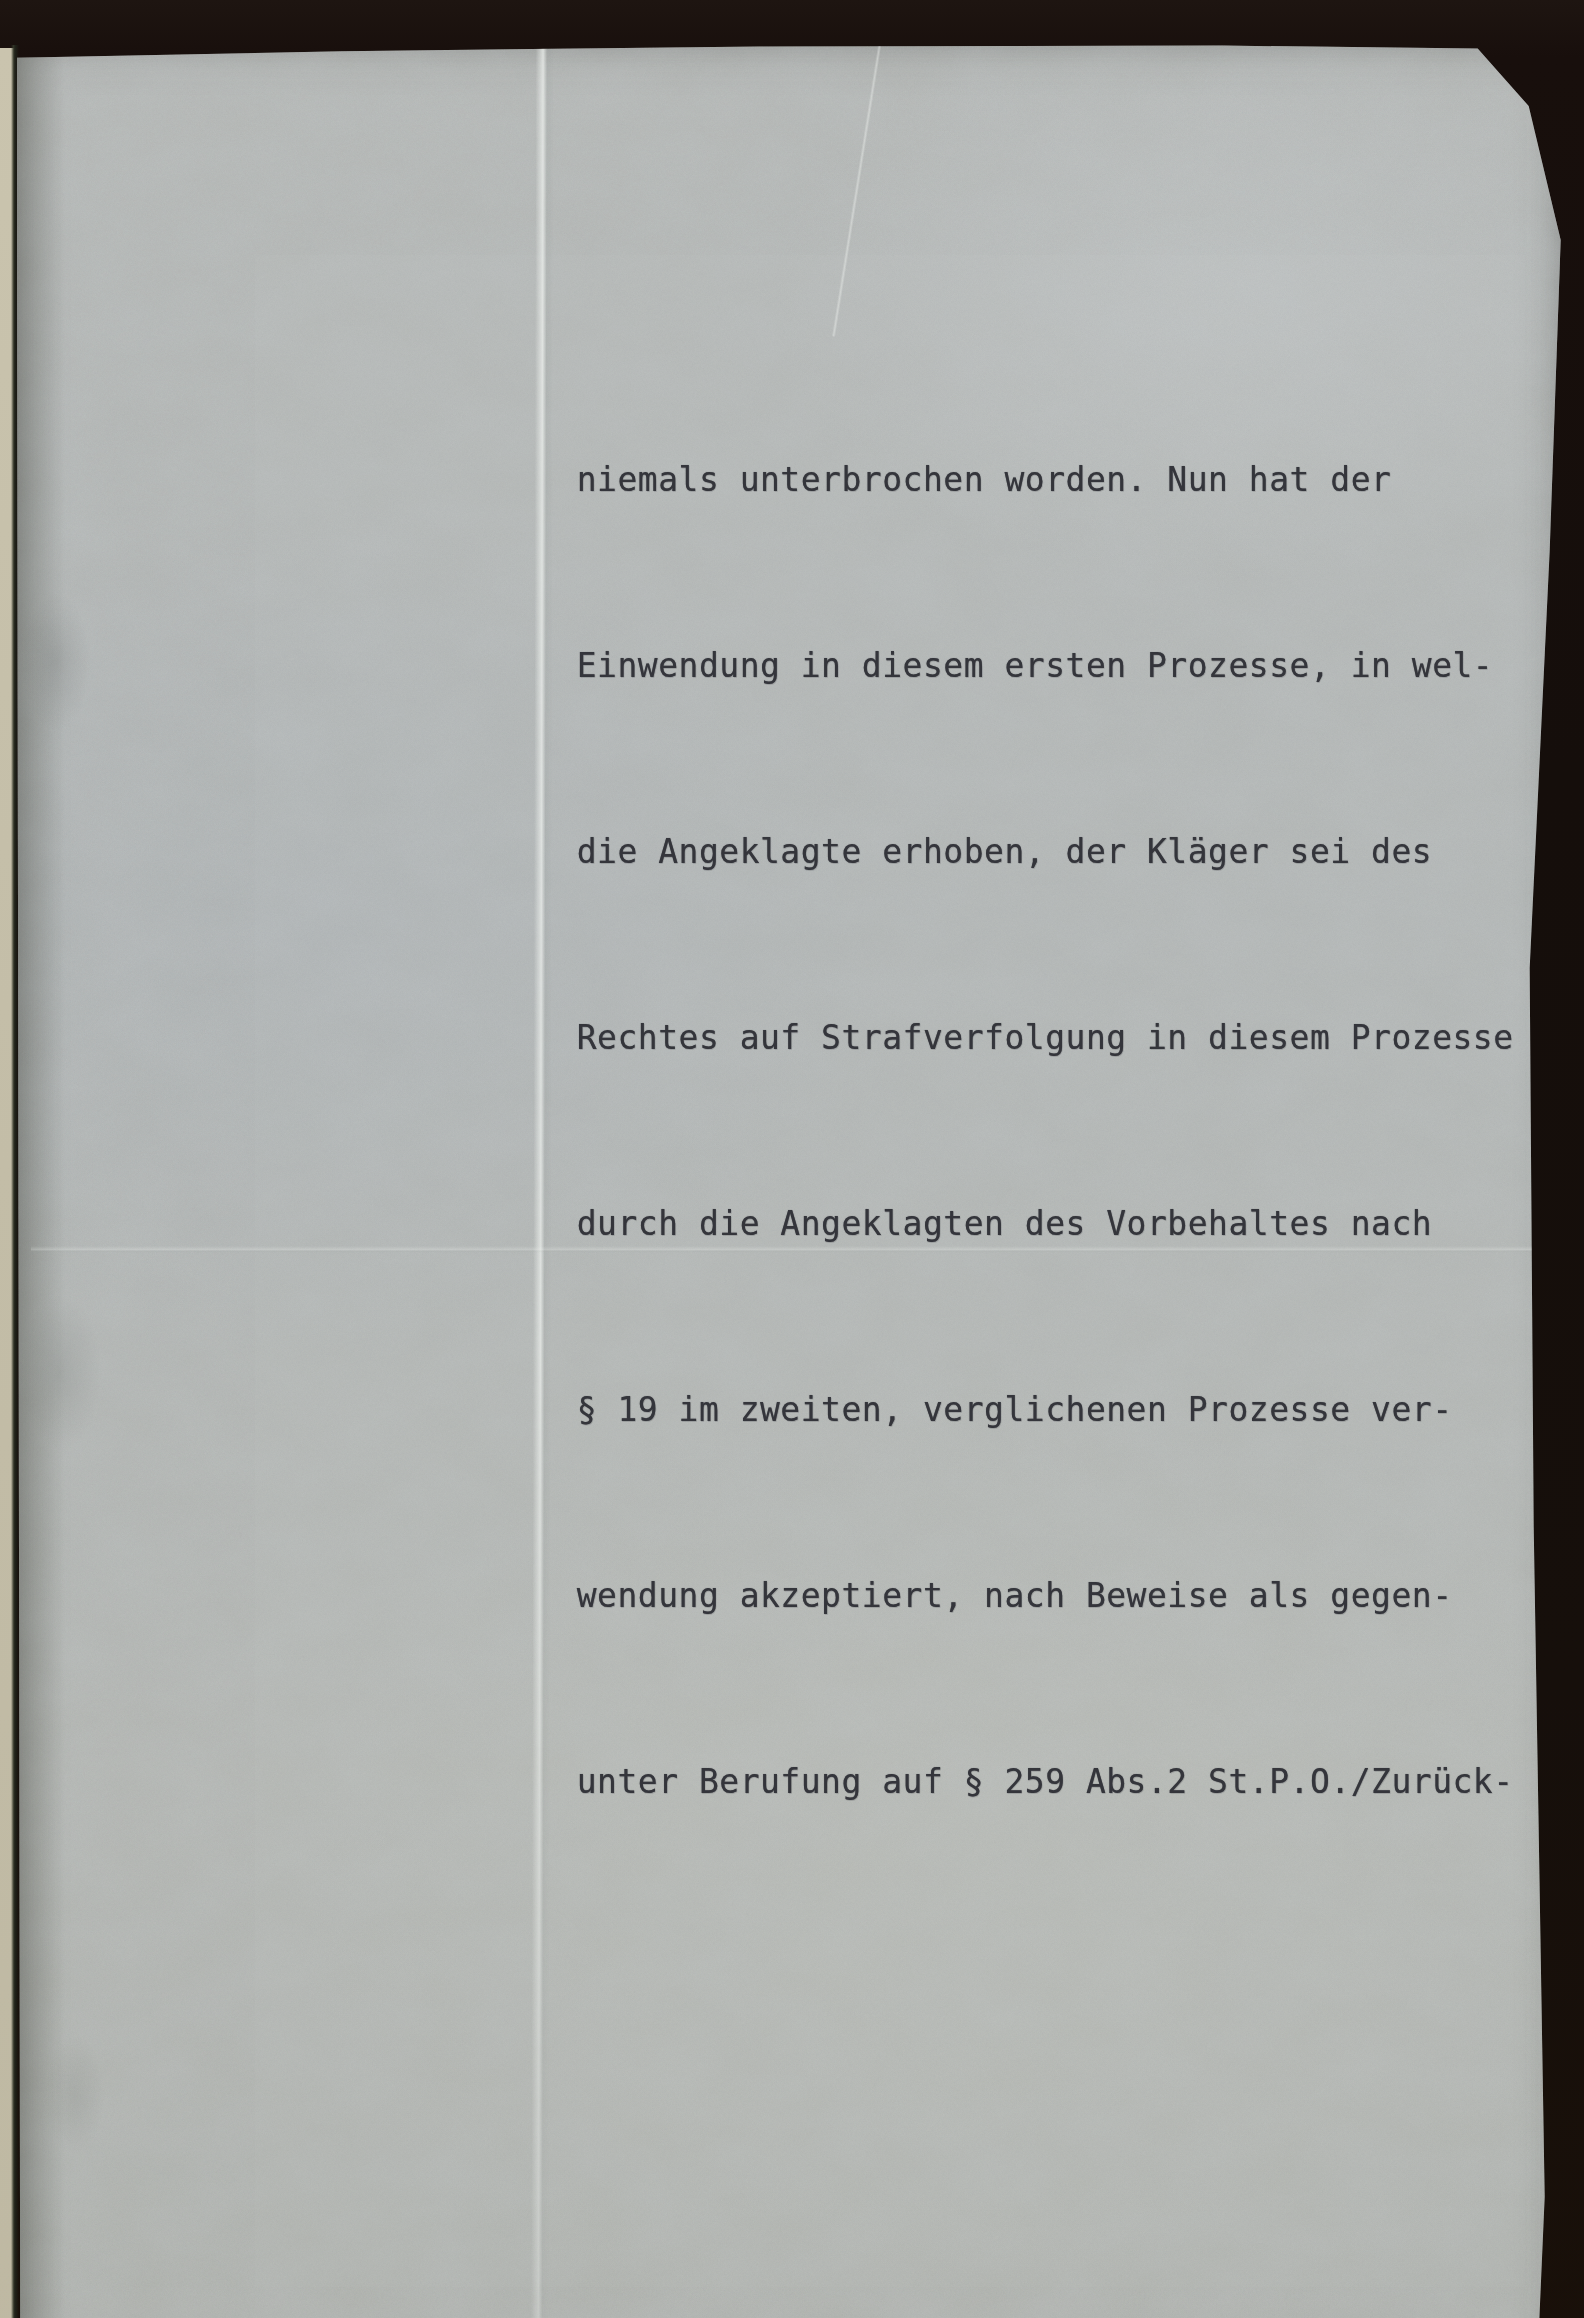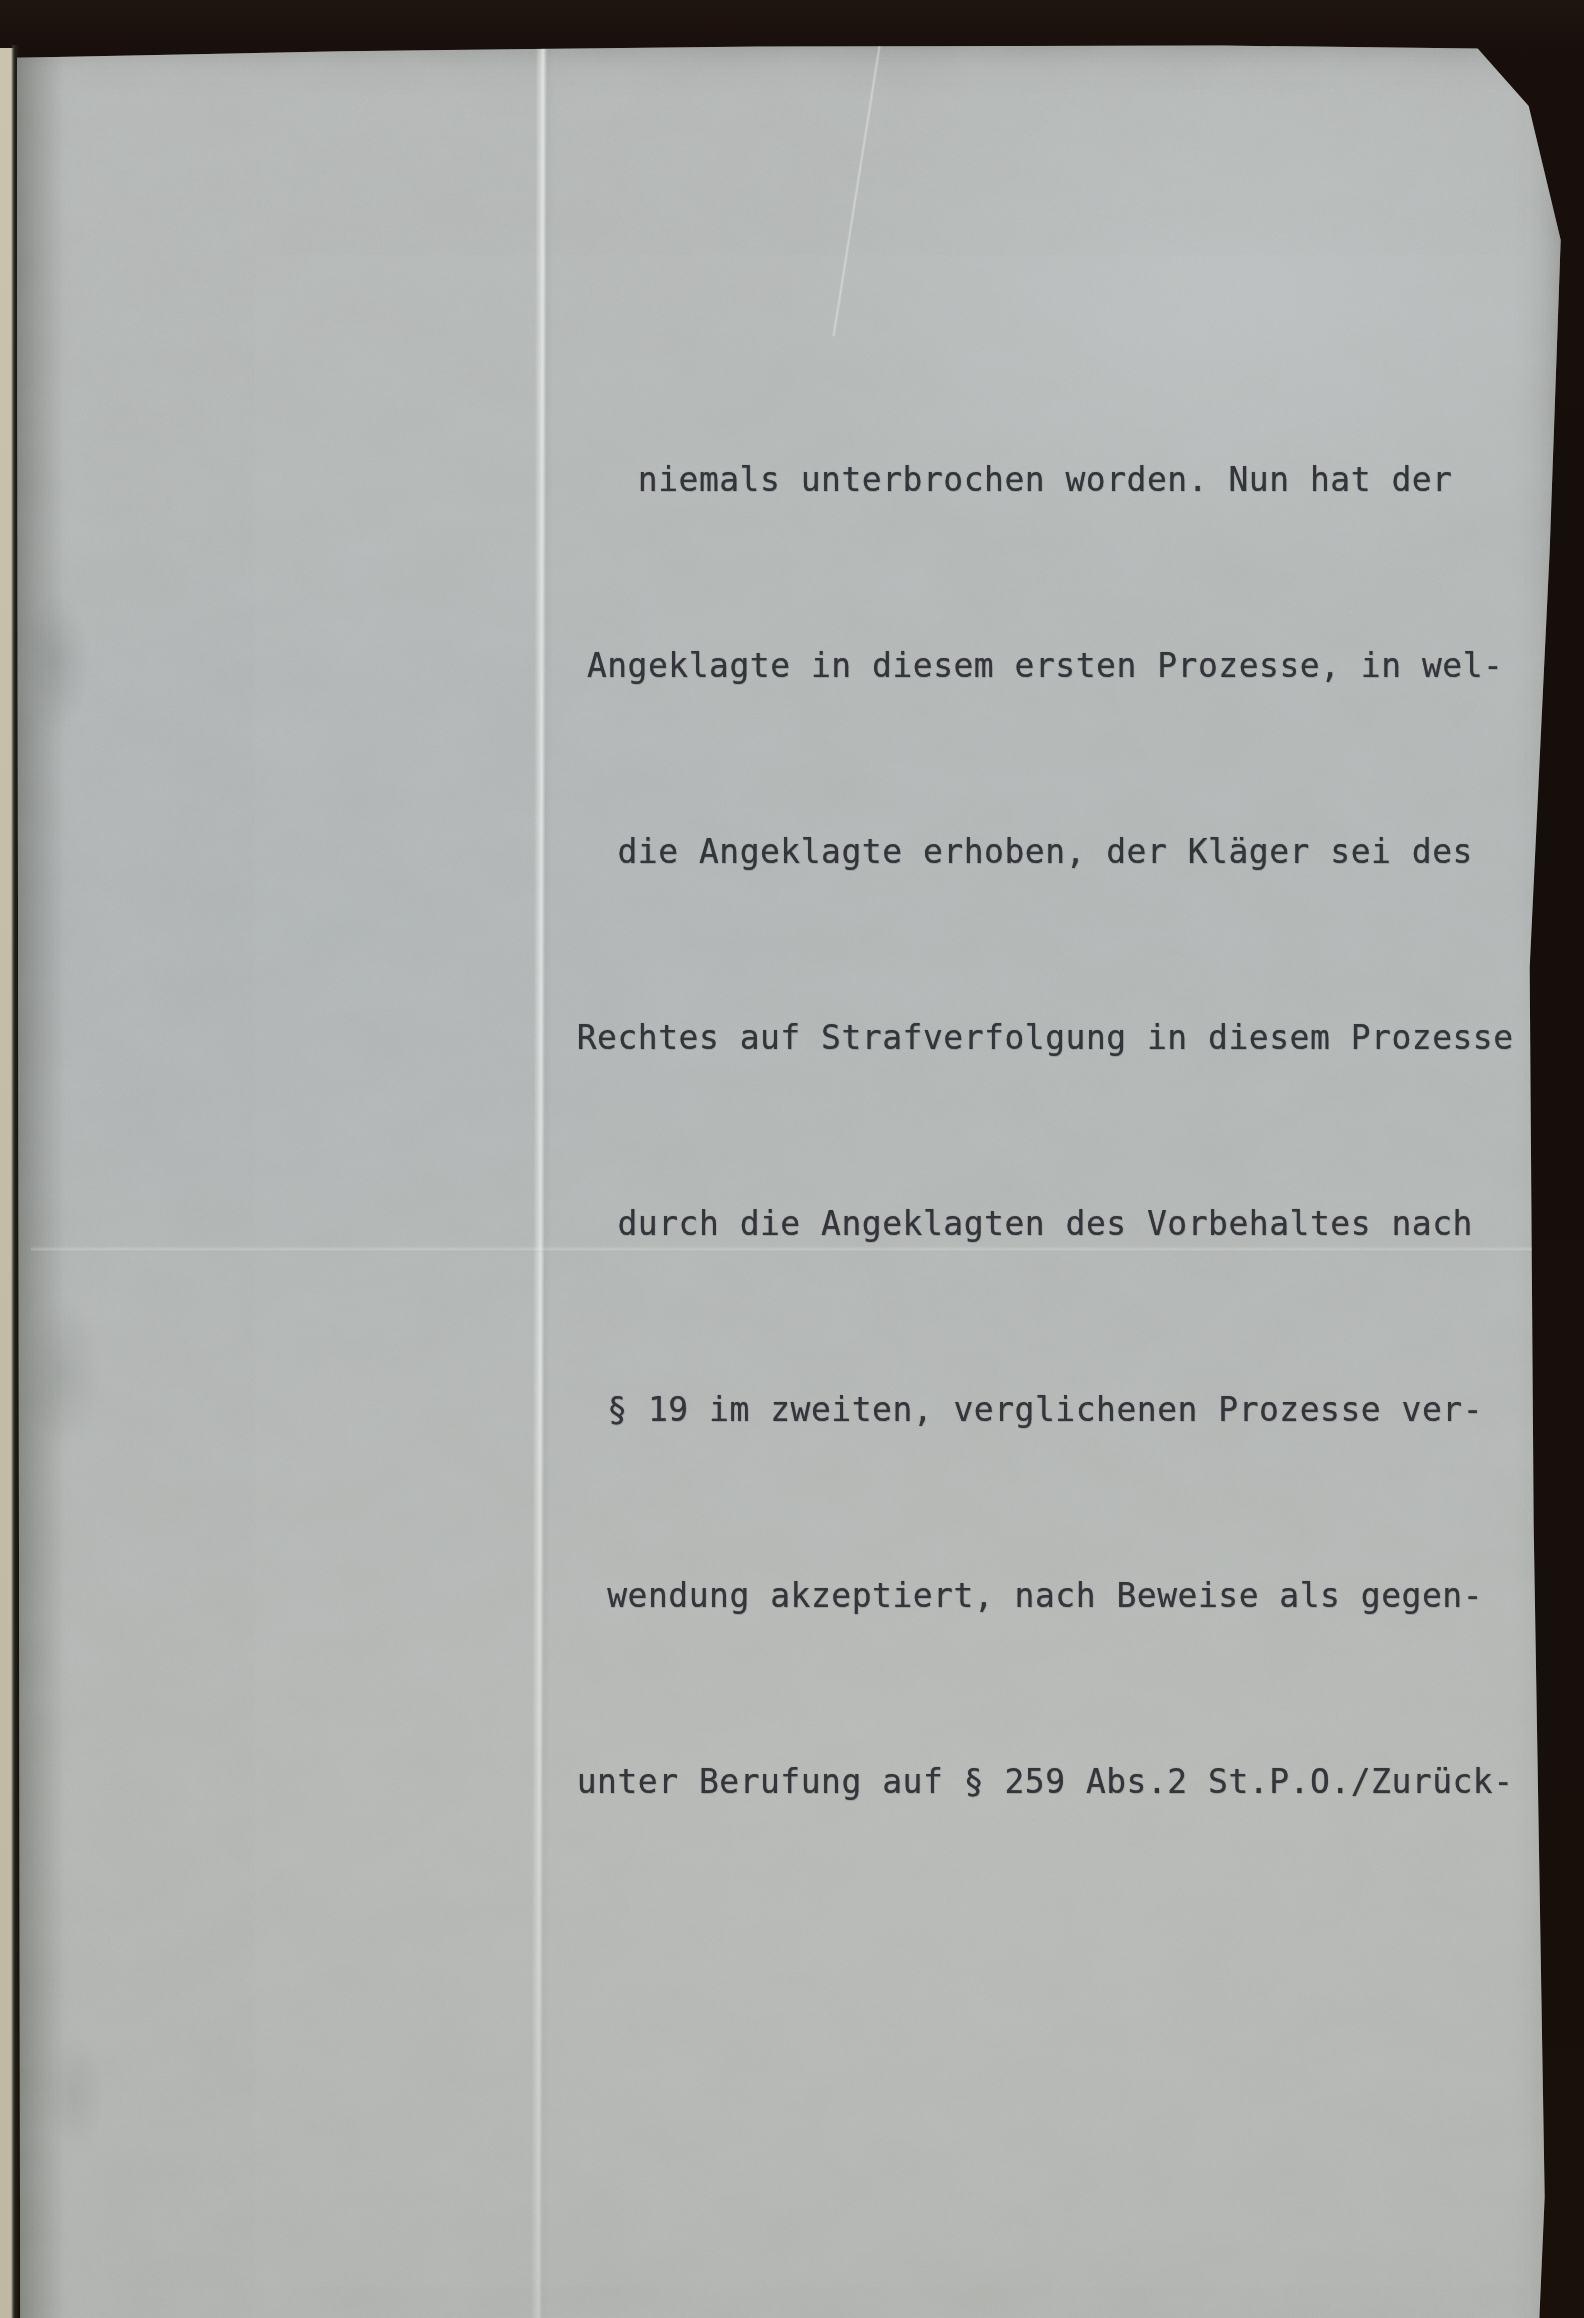--- a/index.html
+++ b/index.html
@@ -116,21 +116,21 @@
   .textblock {
     position: absolute;
     left: 560px; top: 284px;
     color: #34353b;
     font-size: 33px;
     line-height: 62px;
     letter-spacing: 0.5px;
     text-shadow: 0 0 0.9px rgba(52,53,60,.65), 0.7px 0.7px 0.5px rgba(52,53,60,.14);
     white-space: pre;
   }
-  .tline { height: 62px; text-align: center; }
+  .tline { height: 62px; }
 </style>
 </head>
 <body>
 
 <div class="scan">
   <div class="backdrop"></div>
   <div class="under-sheet"></div>
   <div class="sheet-edge-line"></div>
 
   <div class="paper">
@@ -157,21 +157,21 @@
     <div class="left-shadow"></div>
     <div class="crease-vertical"></div>
     <div class="crease-diagonal"></div>
     <div class="crease-horizontal"></div>
     <div class="smudge smudge-a"></div>
     <div class="smudge smudge-b"></div>
     <div class="smudge smudge-c"></div>
 
     <div class="textblock">
       <div class="tline">niemals unterbrochen worden. Nun hat der</div>
-      <div class="tline">Angeklagte in diesem ersten Prozesse, in wel-</div>
+      <div class="tline">Einwendung in diesem ersten Prozesse, in wel-</div>
       <div class="tline">die Angeklagte erhoben, der Kläger sei des</div>
       <div class="tline">Rechtes auf Strafverfolgung in diesem Prozesse</div>
       <div class="tline">durch die Angeklagten des Vorbehaltes nach</div>
       <div class="tline">§ 19 im zweiten, verglichenen Prozesse ver-</div>
       <div class="tline">wendung akzeptiert, nach Beweise als gegen-</div>
       <div class="tline">unter Berufung auf § 259 Abs.2 St.P.O./Zurück-</div>
       
       
       
       

